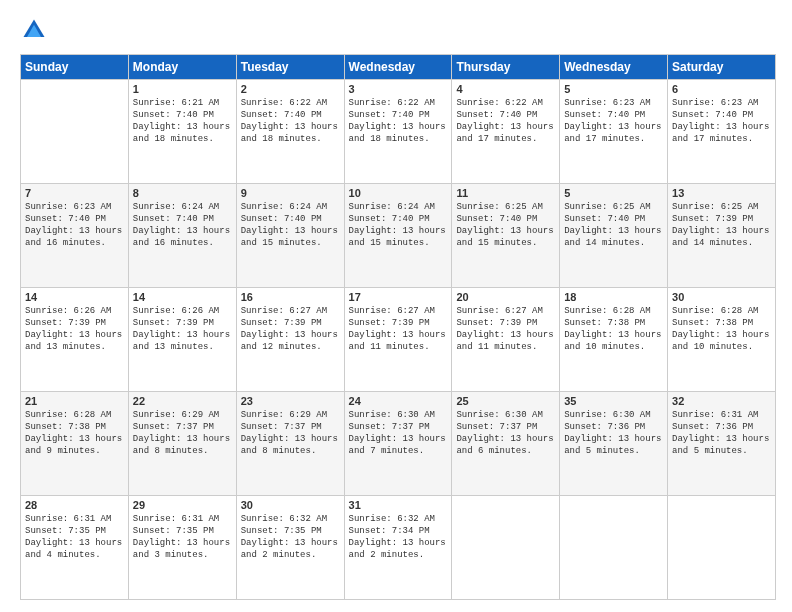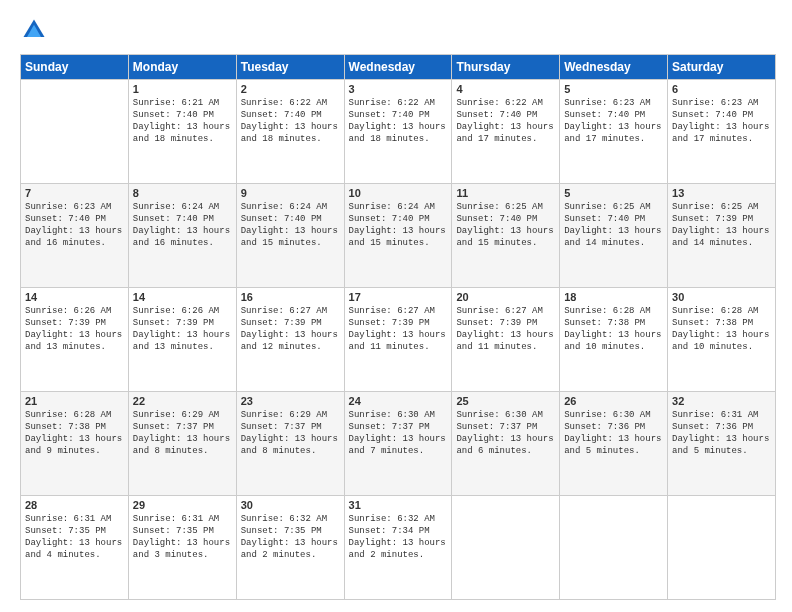--- a/index.html
+++ b/index.html
@@ -227,21 +227,21 @@
           </td>
           <td>
             <span class="day-num">24</span>
             <div class="day-info">Sunrise: 6:30 AM<br>Sunset: 7:37 PM<br>Daylight: 13 hours and 7 minutes.</div>
           </td>
           <td>
             <span class="day-num">25</span>
             <div class="day-info">Sunrise: 6:30 AM<br>Sunset: 7:37 PM<br>Daylight: 13 hours and 6 minutes.</div>
           </td>
           <td>
-            <span class="day-num">26</span>
+            <span class="day-num">35</span>
             <div class="day-info">Sunrise: 6:30 AM<br>Sunset: 7:36 PM<br>Daylight: 13 hours and 5 minutes.</div>
           </td>
           <td>
             <span class="day-num">32</span>
             <div class="day-info">Sunrise: 6:31 AM<br>Sunset: 7:36 PM<br>Daylight: 13 hours and 5 minutes.</div>
           </td>
         </tr>
         <tr class="normal-row">
           <td>
             <span class="day-num">28</span>

